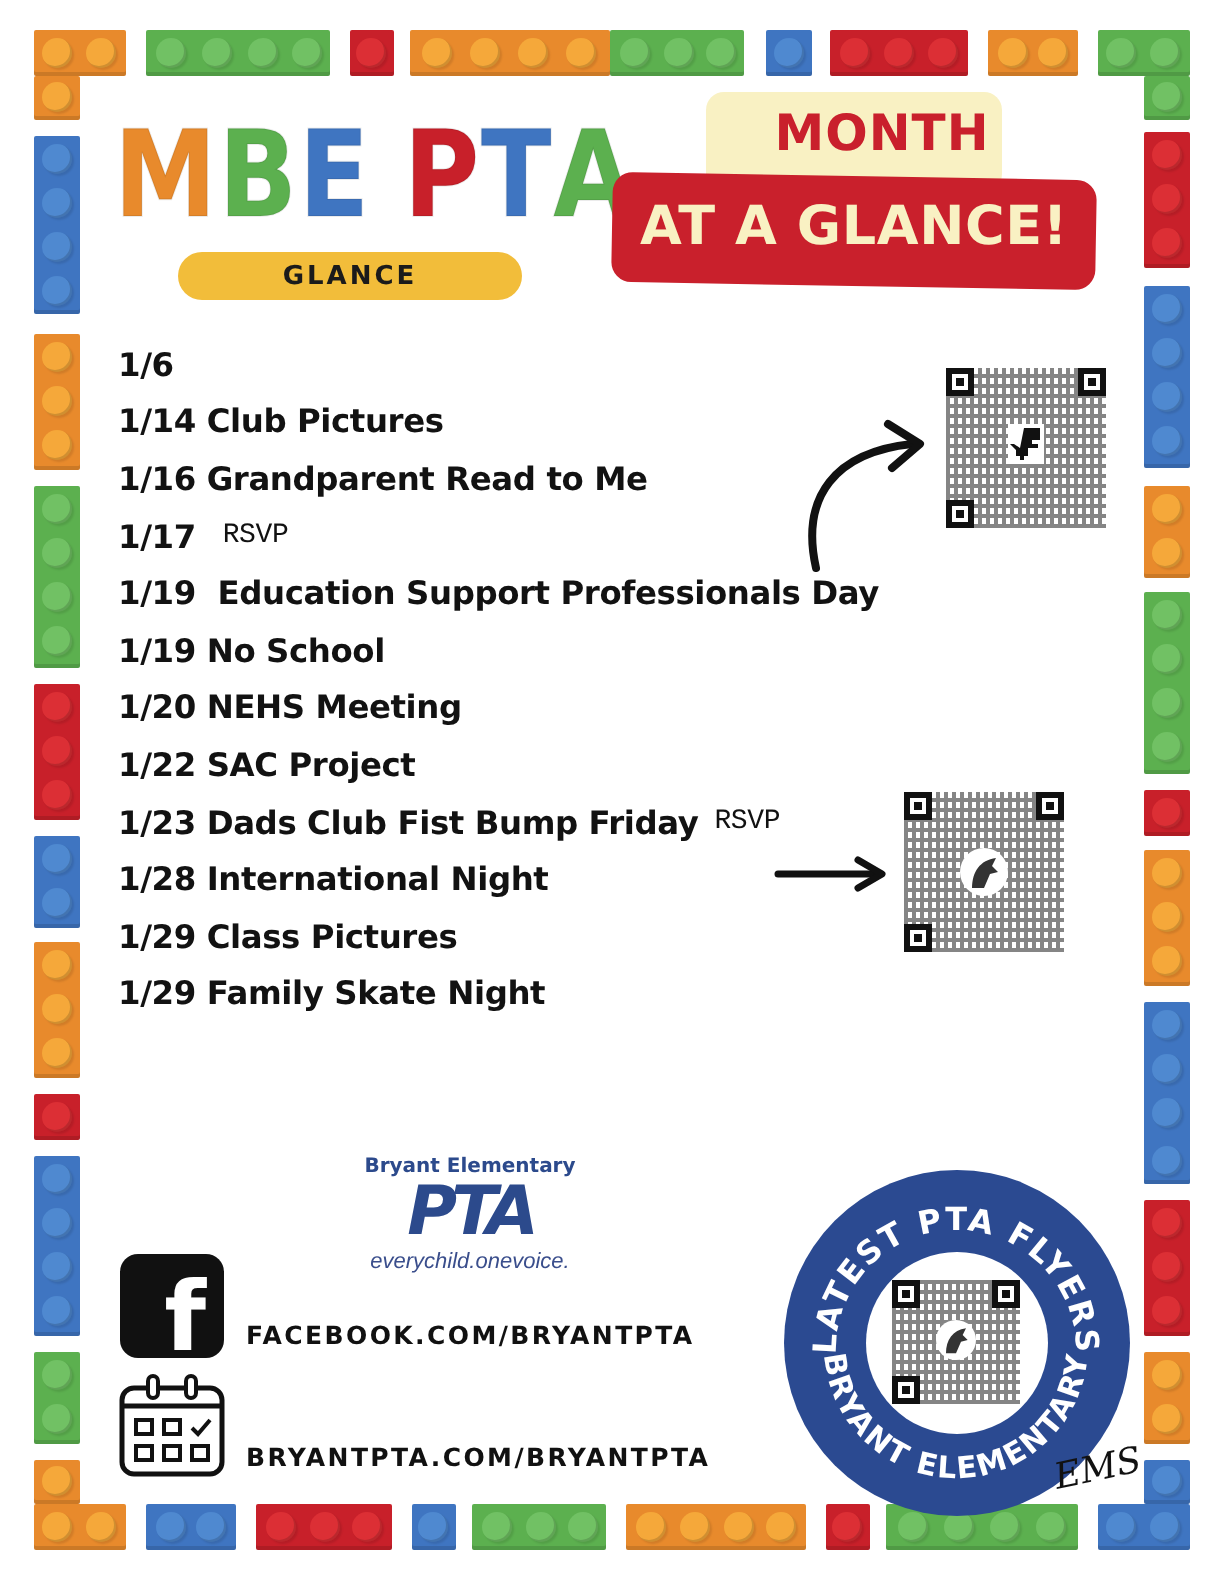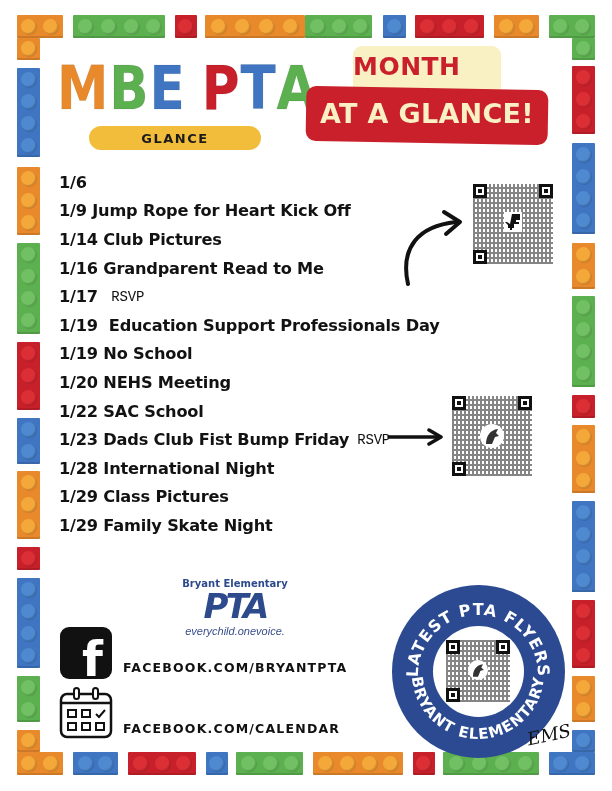--- a/index.html
+++ b/index.html
@@ -8,21 +8,21 @@
   .stud { position:absolute; width:15px; height:15px; border-radius:50%; box-shadow: inset -1px -1px 0 rgba(0,0,0,0.15), 1px 1px 1px rgba(0,0,0,0.1); }
   .o { background:#e88a2c; } .o .stud { background:#f5a83a; }
   .g { background:#5cb04f; } .g .stud { background:#71c164; }
   .r { background:#c8202a; } .r .stud { background:#dc2f35; }
   .b { background:#3f75c1; } .b .stud { background:#4f89d0; }
 
   .title-mbe { position:absolute; left:57px; top:58px; display:flex; gap:3px; font-family:"DejaVu Sans", sans-serif; font-weight:900; font-size:60px; line-height:60px; letter-spacing:-2px; transform:scaleX(0.86); transform-origin:left top; }
   .title-mbe span { display:inline-block; -webkit-text-stroke:1px rgba(0,0,0,0.08); }
   .month-pill { position:absolute; left:89px; top:126px; width:172px; height:24px; background:#f2bd3a; border-radius:12px; display:flex; align-items:center; justify-content:center; font-weight:bold; font-size:13px; letter-spacing:1.5px; color:#1b1b1b; }
   .mag-top { position:absolute; left:353px; top:46px; width:148px; height:50px; background:#f9f1c3; border-radius:9px; }
-  .mag-top-text { position:absolute; left:353px; top:52px; width:176px; font-weight:900; font-size:25px; color:#c9202c; letter-spacing:0.5px; }
+  .mag-top-text { position:absolute; left:353px; top:52px; width:176px; text-align:center; font-weight:900; font-size:25px; color:#c9202c; letter-spacing:0.5px; }
   .mag-bot { position:absolute; left:306px; top:88px; width:242px; height:55px; background:#c9202c; border-radius:10px; transform:rotate(1deg); }
   .mag-bot-text { position:absolute; left:306px; top:98px; width:242px; text-align:center; font-weight:900; font-size:27px; color:#f9f1c3; letter-spacing:0.3px; }
 
   .events { position:absolute; left:59px; top:168px; margin:0; padding:0; list-style:none; }
   .events li { height:28.6px; font-weight:bold; font-size:16.2px; color:#121212; white-space:nowrap; display:flex; align-items:center; letter-spacing:-0.2px; }
   .rsvp { font-family:"Liberation Mono", monospace; font-weight:normal; font-size:14px; margin-left:8px; color:#111; }
 
   .qr { position:absolute; background:#fff; }
   .qr-bg { position:absolute; inset:0; background:
       repeating-linear-gradient(90deg, #222 0 2px, transparent 2px 4px),
@@ -249,28 +249,27 @@
 
 <div class="month-pill">GLANCE</div>
 
 <div class="mag-top"></div>
 <div class="mag-top-text">MONTH</div>
 <div class="mag-bot"></div>
 <div class="mag-bot-text">AT A GLANCE!</div>
 
 <ul class="events">
   <li><span>1/6</span>&nbsp;</li>
-  <li><span>1/9</span>&nbsp;<span>Jump Rope for Heart Kick Off</span></li>
   <li><span>1/14</span>&nbsp;<span>Club Pictures</span></li>
   <li><span>1/16</span>&nbsp;<span>Grandparent Read to Me</span></li>
   <li><span>1/17</span>&nbsp;<span class="rsvp">RSVP</span></li>
   <li><span>1/19</span>&nbsp;<span style="white-space:pre"> Education Support Professionals Day</span></li>
   <li><span>1/19</span>&nbsp;<span>No School</span></li>
   <li><span>1/20</span>&nbsp;<span>NEHS Meeting</span></li>
-  <li><span>1/22</span>&nbsp;<span>SAC School</span></li>
+  <li><span>1/22</span>&nbsp;<span>SAC Project</span></li>
   <li><span>1/23</span>&nbsp;<span>Dads Club Fist Bump Friday</span><span class="rsvp">RSVP</span></li>
   <li><span>1/28</span>&nbsp;<span>International Night</span></li>
   <li><span>1/29</span>&nbsp;<span>Class Pictures</span></li>
   <li><span>1/29</span>&nbsp;<span>Family Skate Night</span></li>
 </ul>
 
 <svg style="position:absolute;left:398px;top:208px" width="70" height="80" viewBox="0 0 70 80">
   <path d="M10 76 C 2 40, 20 18, 58 14" fill="none" stroke="#111" stroke-width="4" stroke-linecap="round"></path>
   <path d="M46 4 L62 14 L48 26" fill="none" stroke="#111" stroke-width="4" stroke-linecap="round" stroke-linejoin="round"></path>
 </svg>
@@ -315,21 +314,21 @@
   <line x1="3" y1="17" x2="53" y2="17" stroke="#111" stroke-width="2.5"></line>
   <rect x="16" y="2" width="5" height="11" rx="2.5" fill="#fff" stroke="#111" stroke-width="2"></rect>
   <rect x="35" y="2" width="5" height="11" rx="2.5" fill="#fff" stroke="#111" stroke-width="2"></rect>
   <rect x="10" y="24" width="8" height="7" fill="none" stroke="#111" stroke-width="2"></rect>
   <rect x="24" y="24" width="8" height="7" fill="none" stroke="#111" stroke-width="2"></rect>
   <path d="M38 28 l3 3 l6 -7" fill="none" stroke="#111" stroke-width="2"></path>
   <rect x="10" y="37" width="8" height="7" fill="none" stroke="#111" stroke-width="2"></rect>
   <rect x="24" y="37" width="8" height="7" fill="none" stroke="#111" stroke-width="2"></rect>
   <rect x="38" y="37" width="8" height="7" fill="none" stroke="#111" stroke-width="2"></rect>
 </svg>
-<div class="link-text" style="left:123px;top:721px;">FACEBOOK.COM/CALENDAR</div>
+<div class="link-text" style="left:123px;top:721px;">BRYANTPTA.COM/BRYANTPTA</div>
 
 <div class="badge"></div>
 <svg style="position:absolute;left:392px;top:585px" width="173" height="173" viewBox="0 0 173 173">
   <defs>
     <path id="topArc" d="M 26 90 A 60 60 0 0 1 146 90"></path>
     <path id="botArc" d="M 20 88 A 66 66 0 0 0 152 88"></path>
   </defs>
   <text font-family="DejaVu Sans, sans-serif" font-weight="bold" font-size="16" fill="#ffffff" letter-spacing="1">
     <textPath href="#topArc" startOffset="50%" text-anchor="middle" id="badgeTop">LATEST PTA FLYERS</textPath>
   </text>

